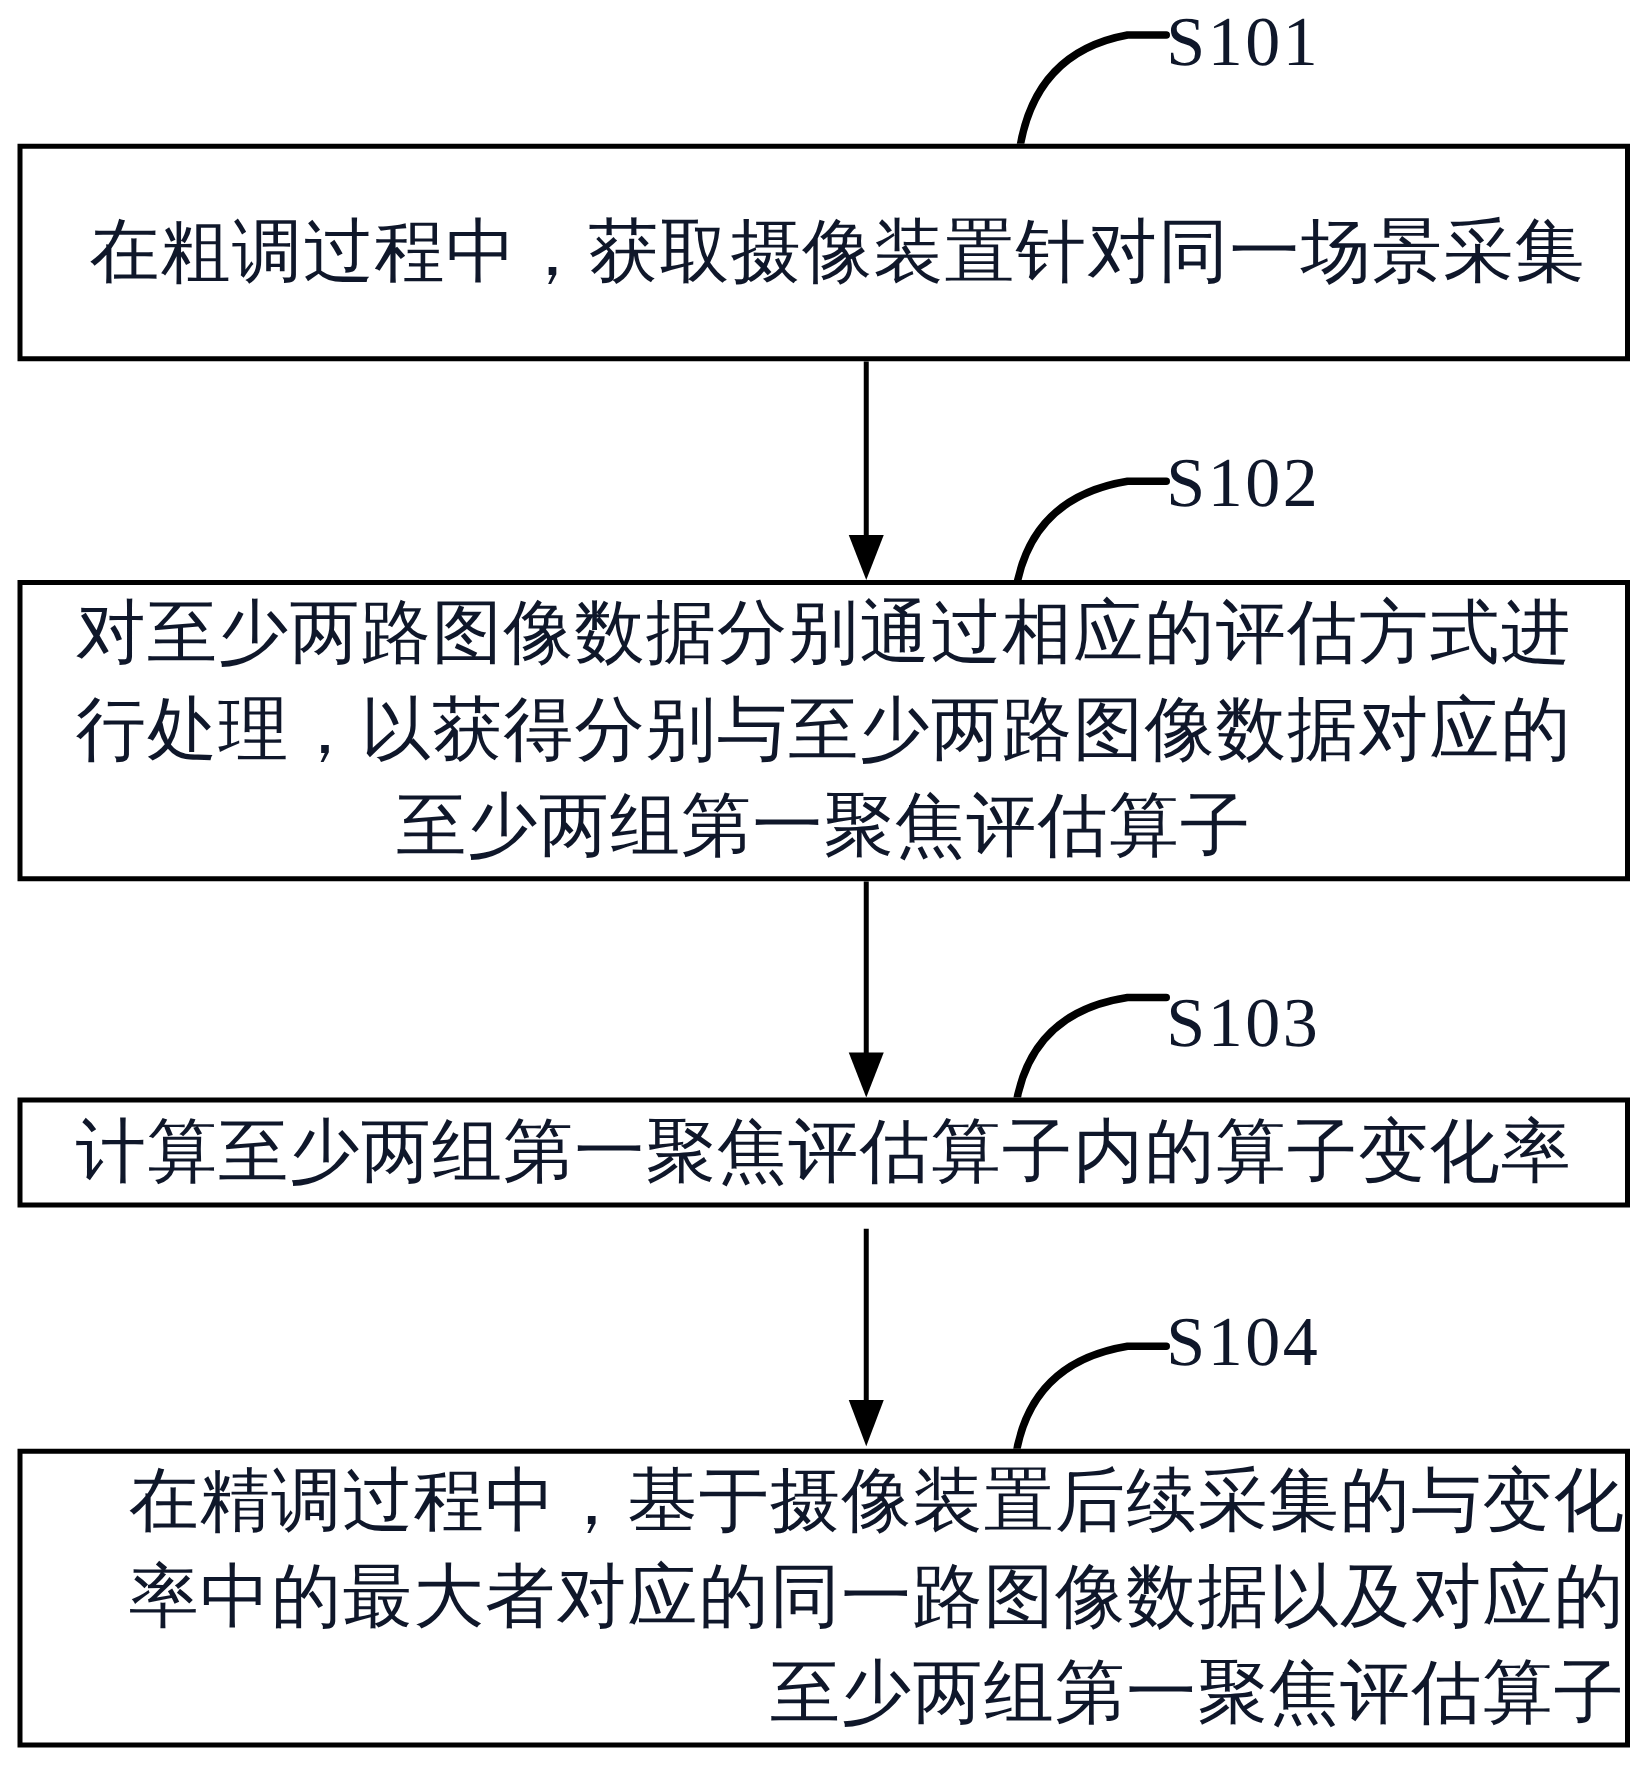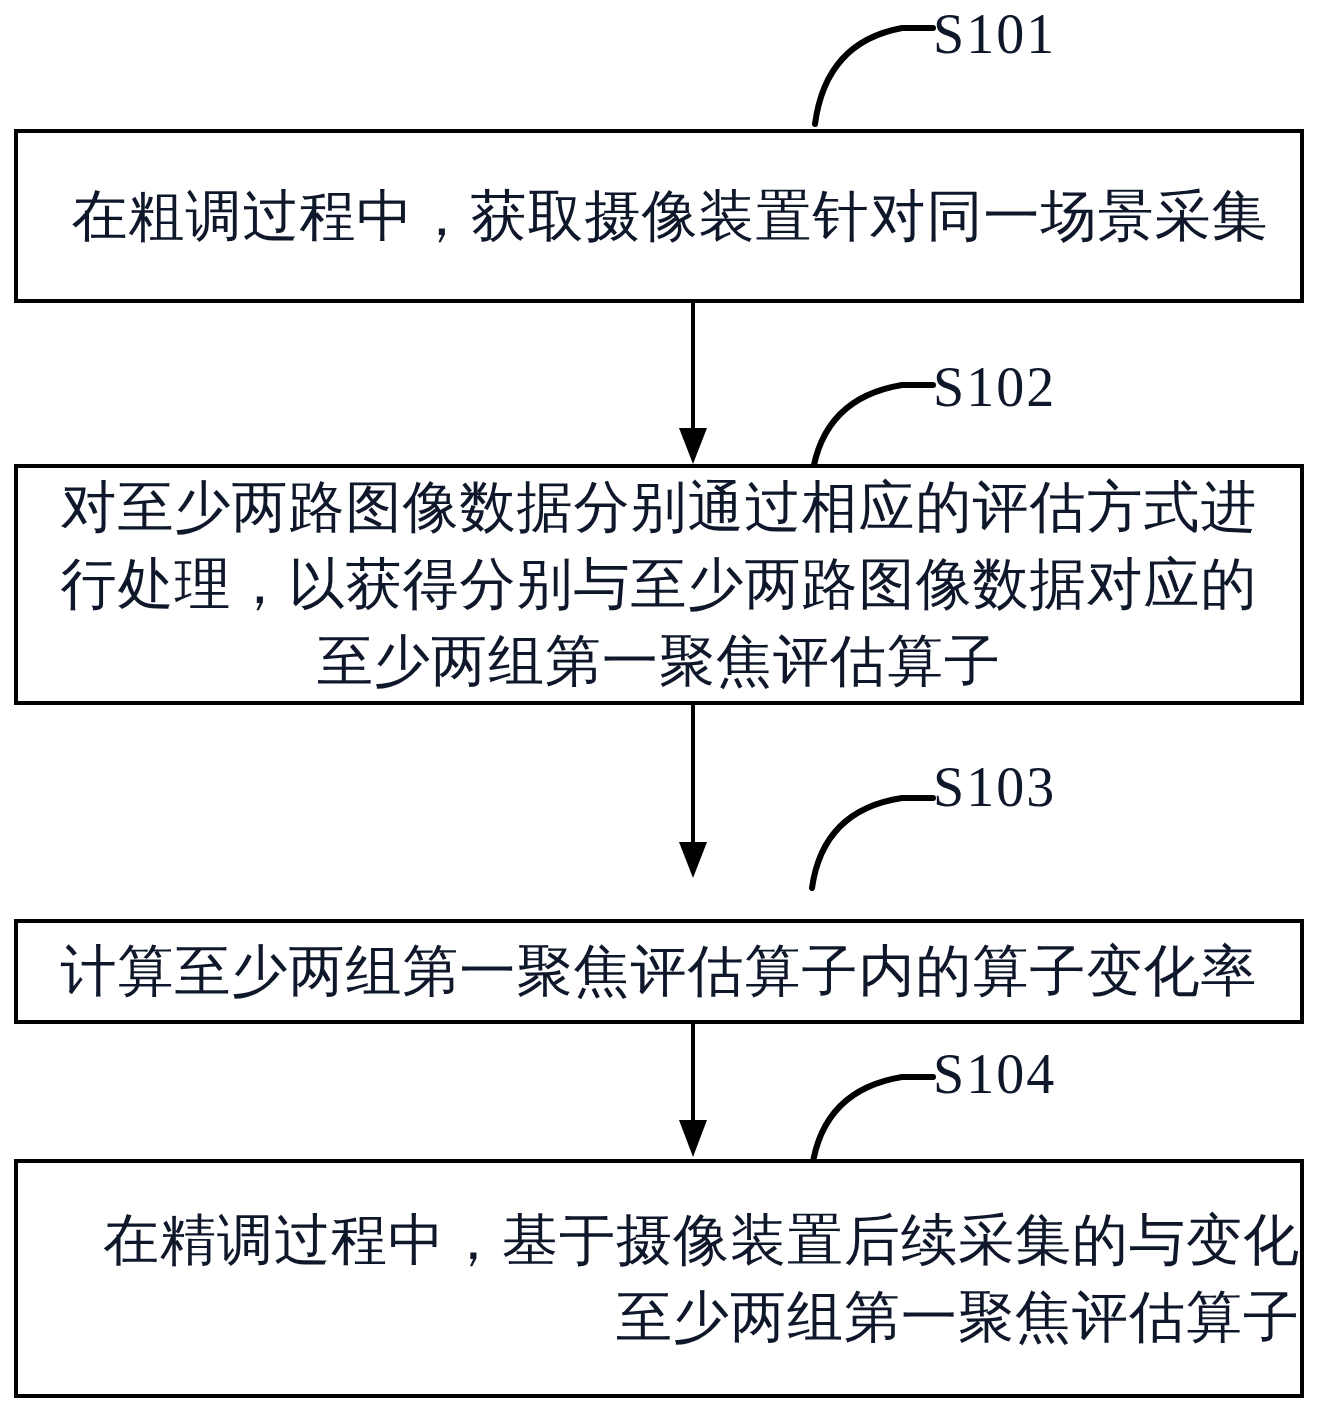--- a/index.html
+++ b/index.html
@@ -75,35 +75,36 @@
     </g>
 
     <path d="M 815 124 Q 826 42 902 28 L 933 28" fill="none" stroke="#000000" stroke-width="6" stroke-linecap="round"></path>
     <path d="M 812 476 Q 823 398 902 385 L 933 385" fill="none" stroke="#000000" stroke-width="6" stroke-linecap="round"></path>
     <path d="M 812 888 Q 823 810 902 798 L 933 798" fill="none" stroke="#000000" stroke-width="6" stroke-linecap="round"></path>
     <path d="M 812 1168 Q 823 1090 902 1077 L 933 1077" fill="none" stroke="#000000" stroke-width="6" stroke-linecap="round"></path>
   </svg>
 
   <div class="step-label" style="top:7px;">S101</div>
   <div class="step-label" style="top:360px;text-align:center;">S102</div>
-  <div class="step-label" style="top:760px;">S103</div>
+  <div class="step-label" style="top:792px;">S103</div>
   <div class="step-label" style="top:1047px;">S104</div>
 
-  <div class="flow-box" style="top:129px; height:174px;padding-left:22px;">
+  <div class="flow-box" style="top:115px; height:174px;padding-left:22px;">
     <div class="step-line">在粗调过程中，获取摄像装置针对同一场景采集</div>
   </div>
 
   <div class="flow-box" style="top:464px; height:241px;align-items:center;">
     <div class="step-line">对至少两路图像数据分别通过相应的评估方式进</div>
     <div class="step-line">行处理，以获得分别与至少两路图像数据对应的</div>
     <div class="step-line">至少两组第一聚焦评估算子</div>
   </div>
 
-  <div class="flow-box" style="top:878px; height:105px;margin-top:41px;">
+  <div class="flow-box" style="top:878px; height:88px;">
     <div class="step-line">计算至少两组第一聚焦评估算子内的算子变化率</div>
   </div>
 
   <div class="flow-box" style="top:1159px; height:239px;align-items:flex-end;">
     <div class="step-line">在精调过程中，基于摄像装置后续采集的与变化</div>
+    <div class="step-line">率中的最大者对应的同一路图像数据以及对应的</div>
     <div class="step-line">至少两组第一聚焦评估算子</div>
   </div>
 
 </div>
 
 </body></html>

